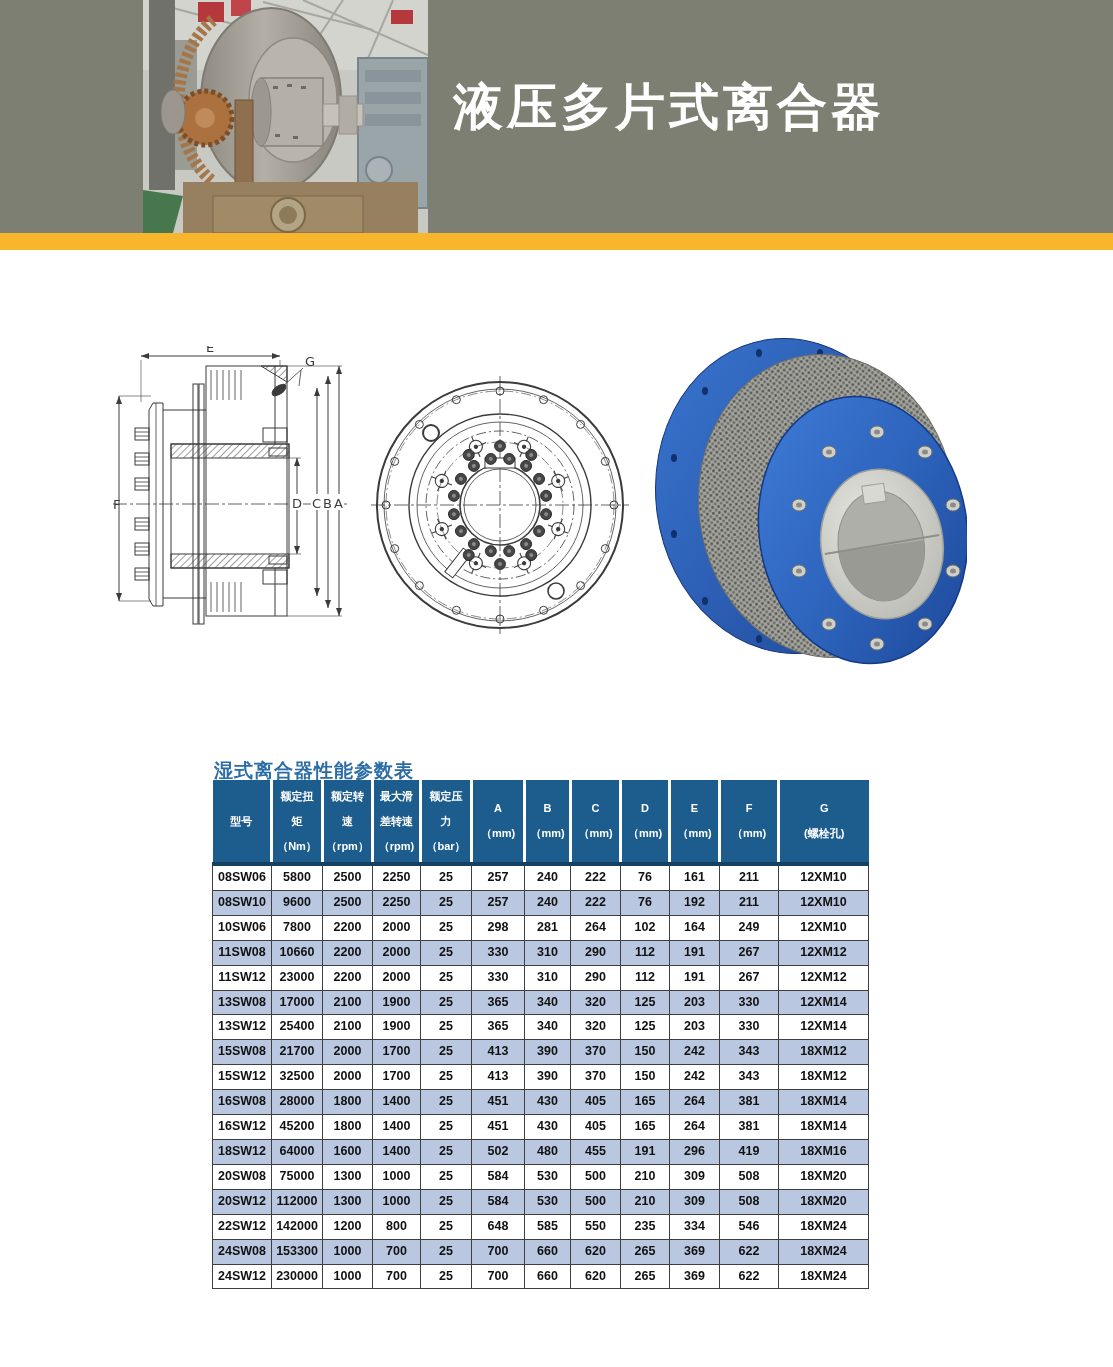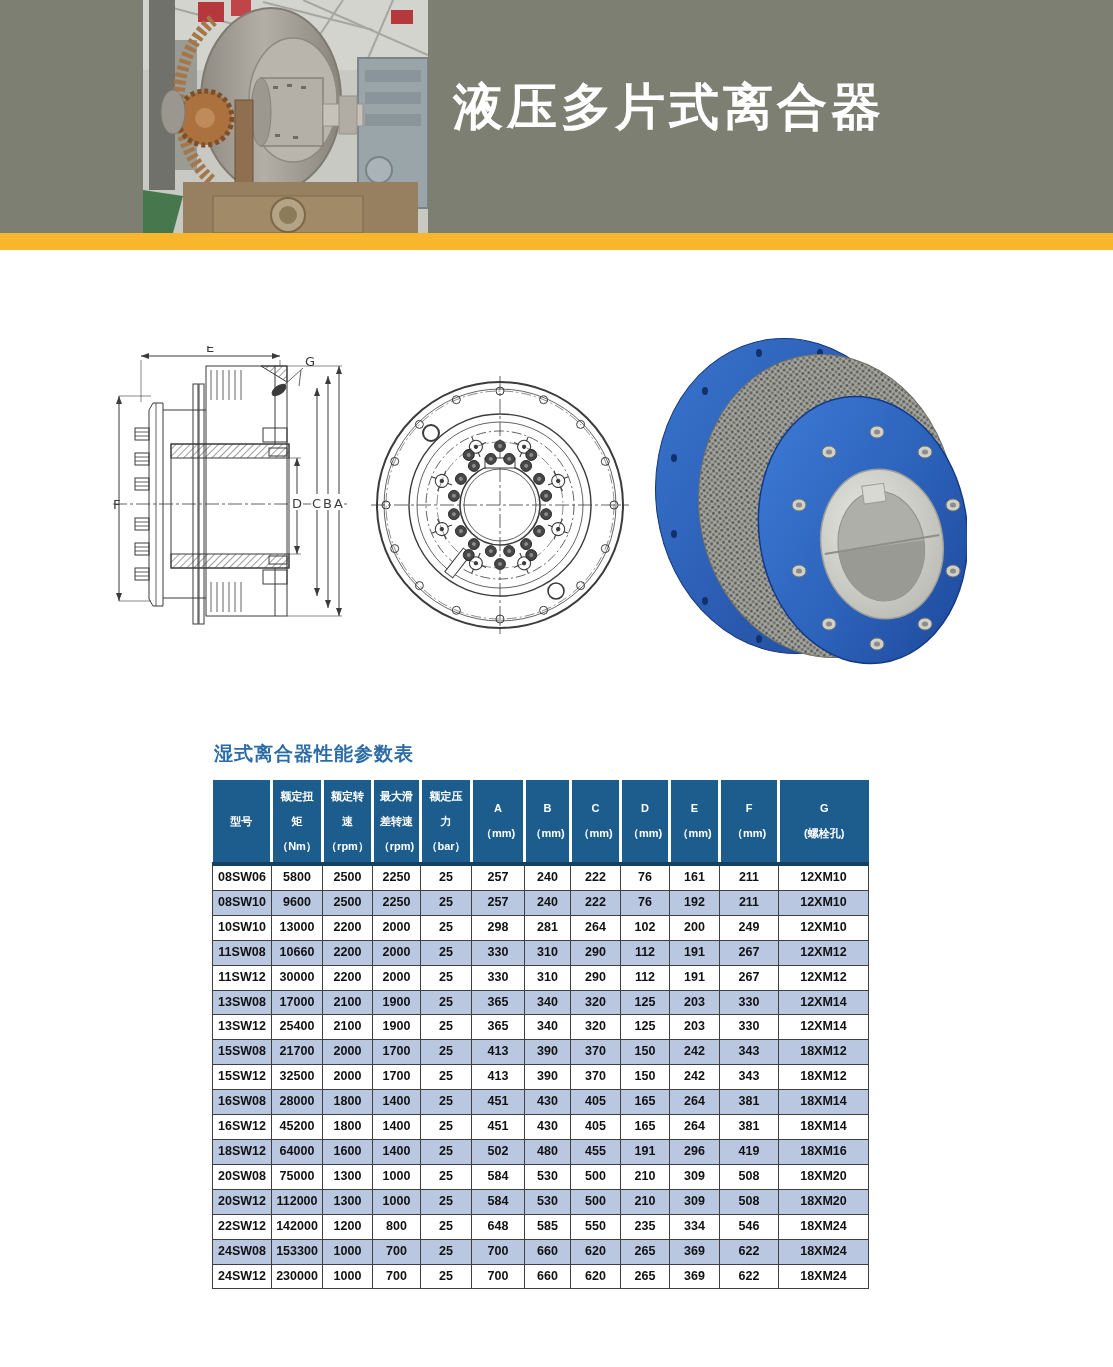--- a/index.html
+++ b/index.html
@@ -10,21 +10,21 @@
   .photo{position:absolute;left:143px;top:0;width:285px;height:233px;display:block;}
   .page-title{position:absolute;left:453px;top:74px;color:#ffffff;font-size:50px;
               font-weight:bold;letter-spacing:4px;white-space:nowrap;}
   .accent{position:absolute;left:0;top:233px;width:1113px;height:17px;background:#f8b62d;}
   
   .drw-section{position:absolute;left:111px;top:346px;width:240px;height:292px;}
   .drw-front{position:absolute;left:371px;top:376px;width:258px;height:258px;}
   .render3d{position:absolute;left:652px;top:334px;width:315px;height:334px;}
   svg text.dim{font-family:"DejaVu Sans",sans-serif;font-size:13px;fill:#3b3b3b;}
   
-  .table-title{position:absolute;left:214px;top:741px;font-size:19px;font-weight:bold;
+  .table-title{position:absolute;left:214px;top:758px;font-size:19px;font-weight:bold;
                color:#2c6ca6;letter-spacing:1px;}
   .ptable{position:absolute;left:212px;top:780px;width:656px;border-collapse:collapse;
           table-layout:fixed;}
   .ptable thead th{background:#1d5d8e;color:#ffffff;font-size:11px;font-weight:bold;
           height:82px;vertical-align:middle;text-align:center;padding:0;
           border-bottom:4px solid #16405f;}
   .ptable thead th:not(:last-child){border-right:3px solid #ffffff;}
   .ptable thead th div{line-height:25px;}
   .ptable tbody td{height:23.9px;padding:0;text-align:center;vertical-align:middle;
           font-size:12.5px;font-weight:bold;color:#111111;background:#ffffff;
@@ -625,50 +625,50 @@
           <td>25</td>
           <td>257</td>
           <td>240</td>
           <td>222</td>
           <td>76</td>
           <td>192</td>
           <td>211</td>
           <td>12XM10</td>
         </tr>
         <tr>
-          <td>10SW10</td>
-          <td>13000</td>
+          <td>10SW06</td>
+          <td>7800</td>
           <td>2200</td>
           <td>2000</td>
           <td>25</td>
           <td>298</td>
           <td>281</td>
           <td>264</td>
           <td>102</td>
-          <td>200</td>
+          <td>164</td>
           <td>249</td>
           <td>12XM10</td>
         </tr>
         <tr>
           <td>11SW08</td>
           <td>10660</td>
           <td>2200</td>
           <td>2000</td>
           <td>25</td>
           <td>330</td>
           <td>310</td>
           <td>290</td>
           <td>112</td>
           <td>191</td>
           <td>267</td>
           <td>12XM12</td>
         </tr>
         <tr>
           <td>11SW12</td>
-          <td>30000</td>
+          <td>23000</td>
           <td>2200</td>
           <td>2000</td>
           <td>25</td>
           <td>330</td>
           <td>310</td>
           <td>290</td>
           <td>112</td>
           <td>191</td>
           <td>267</td>
           <td>12XM12</td>

